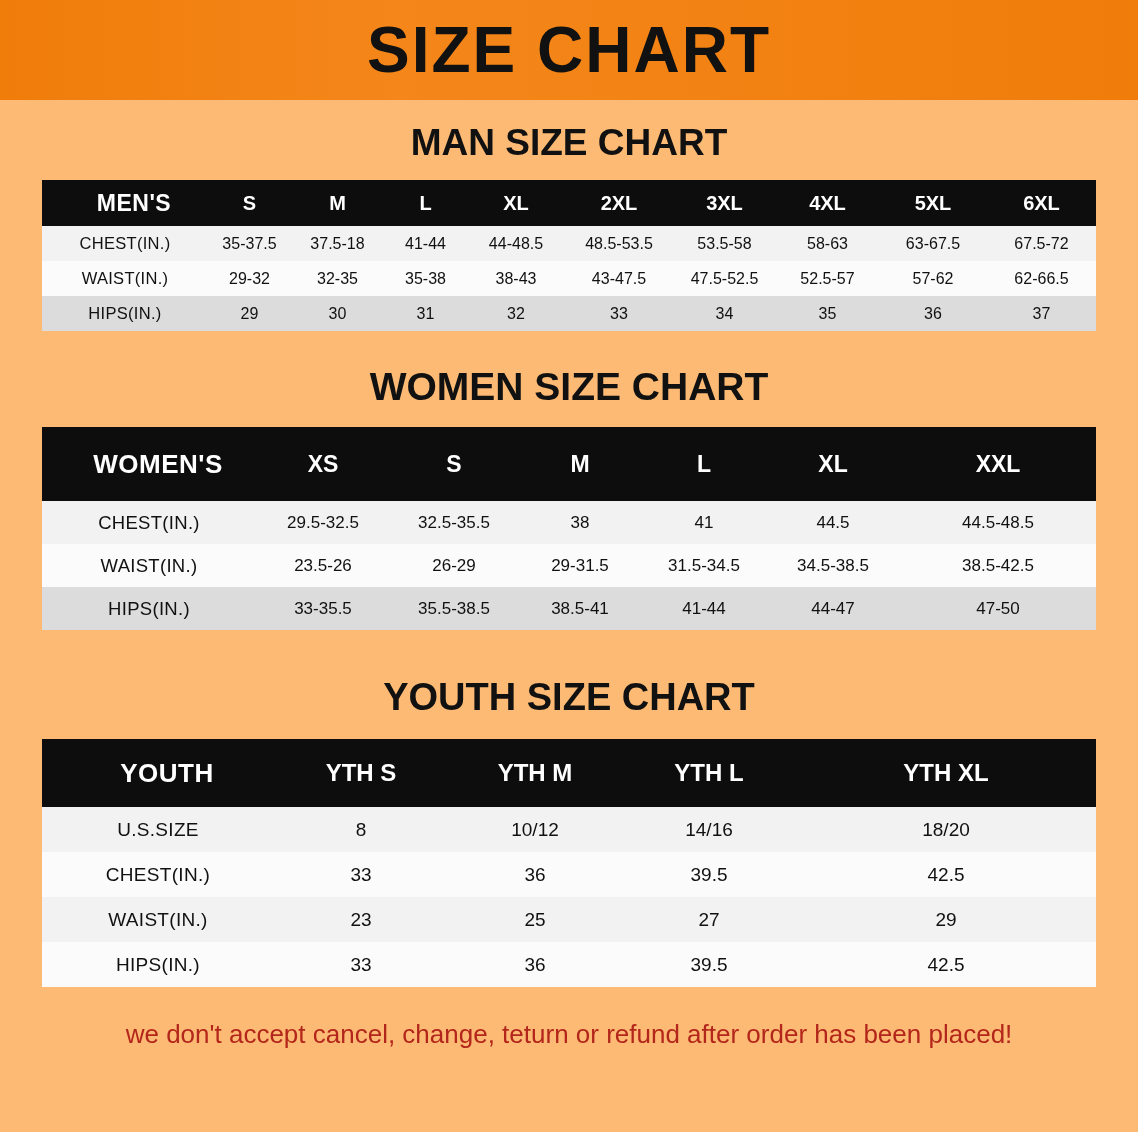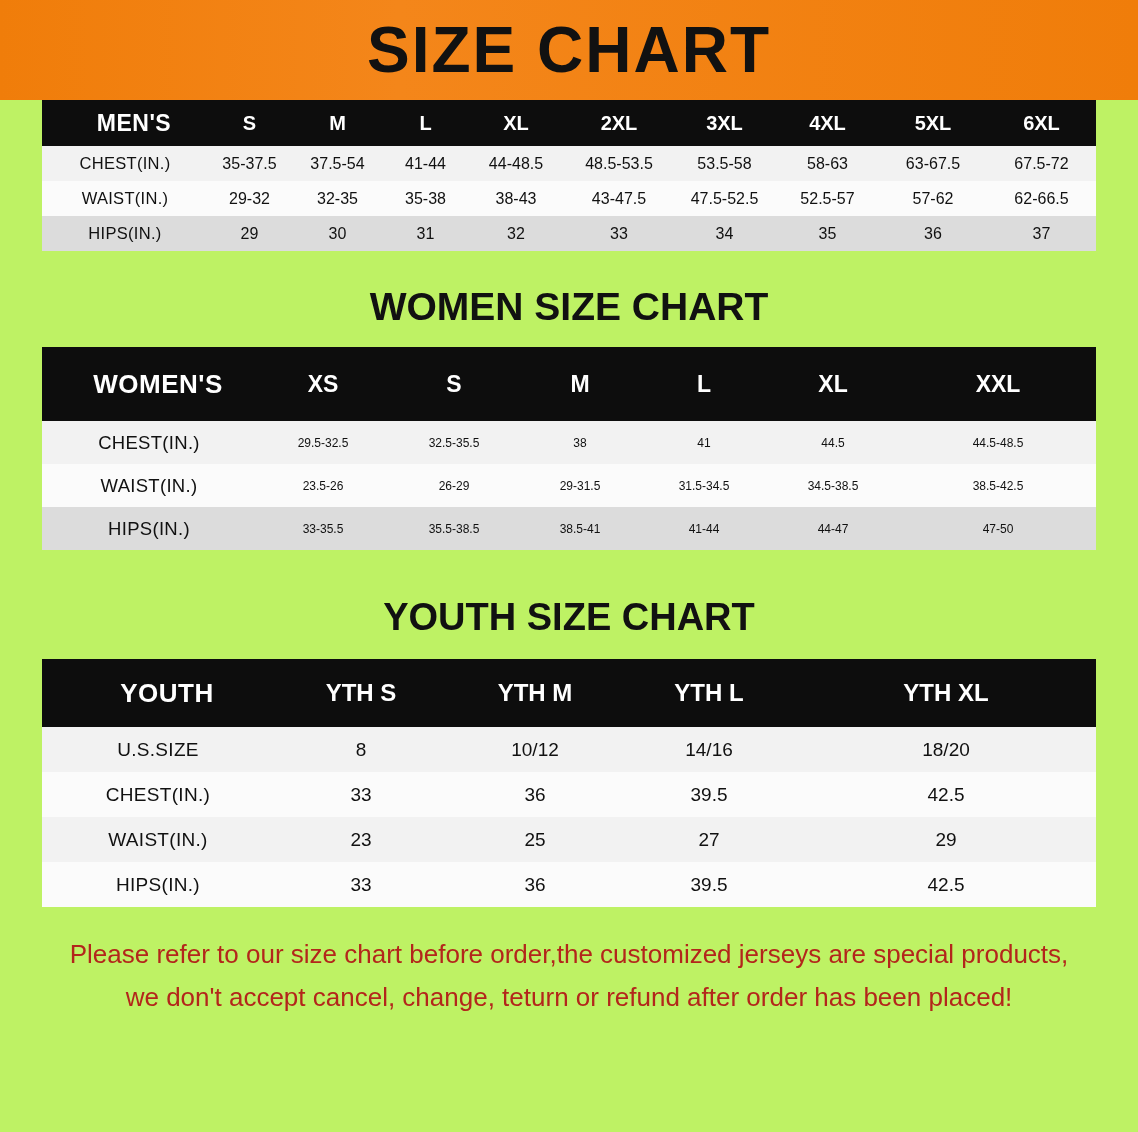--- a/index.html
+++ b/index.html
@@ -11,21 +11,21 @@
     height: 1132px;
     background: #ffffff;
     font-family: "Liberation Sans", sans-serif;
     color: #111111;
     overflow: hidden;
   }
   .page {
     position: relative;
     width: 1138px;
     height: 1132px;
-    background: #bef264;
+    background: #fdba74;
   }
 
   
   .banner {
     height: 100px;
     background: linear-gradient(90deg, #f07d0a 0%, #f4861a 35%, #f07d0a 100%);
     display: flex;
     align-items: center;
     justify-content: center;
   }
@@ -87,21 +87,21 @@
 
   
   .men thead th { height: 46px; font-size: 20px; }
   .men thead th.rowlabel-head { font-size: 23px; }
   .men tbody td { height: 35px; font-size: 16px; }
   .men tbody td.rowlabel { font-size: 16.5px; letter-spacing: 0.3px; }
 
   
   .women thead th { height: 74px; font-size: 23px; }
   .women thead th.rowlabel-head { font-size: 26px; }
-  .women tbody td { height: 43px; font-size: 12px; }
+  .women tbody td { height: 43px; font-size: 17px; }
   .women tbody td.rowlabel { font-size: 18.5px; letter-spacing: 0.3px; }
 
   
   .youth thead th { height: 68px; font-size: 24px; }
   .youth thead th.rowlabel-head { font-size: 26px; }
   .youth tbody td { height: 45px; font-size: 19px; }
   .youth tbody td.rowlabel { font-size: 19px; letter-spacing: 0.3px; }
 
   
   .note {
@@ -116,20 +116,21 @@
 </style>
 </head>
 <body>
 
 <div class="page">
 
   <div class="banner">
     <div class="banner-title">SIZE CHART</div>
   </div>
 
+  <div class="section-title title-man">MAN SIZE CHART</div>
   <div class="table-wrap">
     <table class="sizechart men">
       <colgroup>
         <col style="width:166px">
         <col style="width:83px">
           <col style="width:93px">
           <col style="width:83px">
         <col style="width:98px">
           <col style="width:108px">
           <col style="width:103px">
@@ -148,21 +149,21 @@
           <th>3XL</th>
           <th>4XL</th>
           <th>5XL</th>
           <th>6XL</th>
         </tr>
       </thead>
       <tbody>
         <tr class="band-light">
           <td class="rowlabel">CHEST(IN.)</td>
           <td>35-37.5</td>
-          <td>37.5-54</td>
+          <td>37.5-18</td>
           <td>41-44</td>
           <td>44-48.5</td>
           <td>48.5-53.5</td>
           <td>53.5-58</td>
           <td>58-63</td>
           <td>63-67.5</td>
           <td>67.5-72</td>
         </tr>
         <tr class="band-white">
           <td class="rowlabel">WAIST(IN.)</td>
@@ -293,17 +294,16 @@
           <td>33</td>
           <td>36</td>
           <td>39.5</td>
           <td>42.5</td>
         </tr>
       </tbody>
     </table>
   </div>
 
   <div class="note">
-    <div>Please refer to our size chart before order,the customized jerseys are special products,</div>
     <div>we don't accept cancel, change, teturn or refund after order has been placed!</div>
   </div>
 
 </div>
 
 </body></html>

